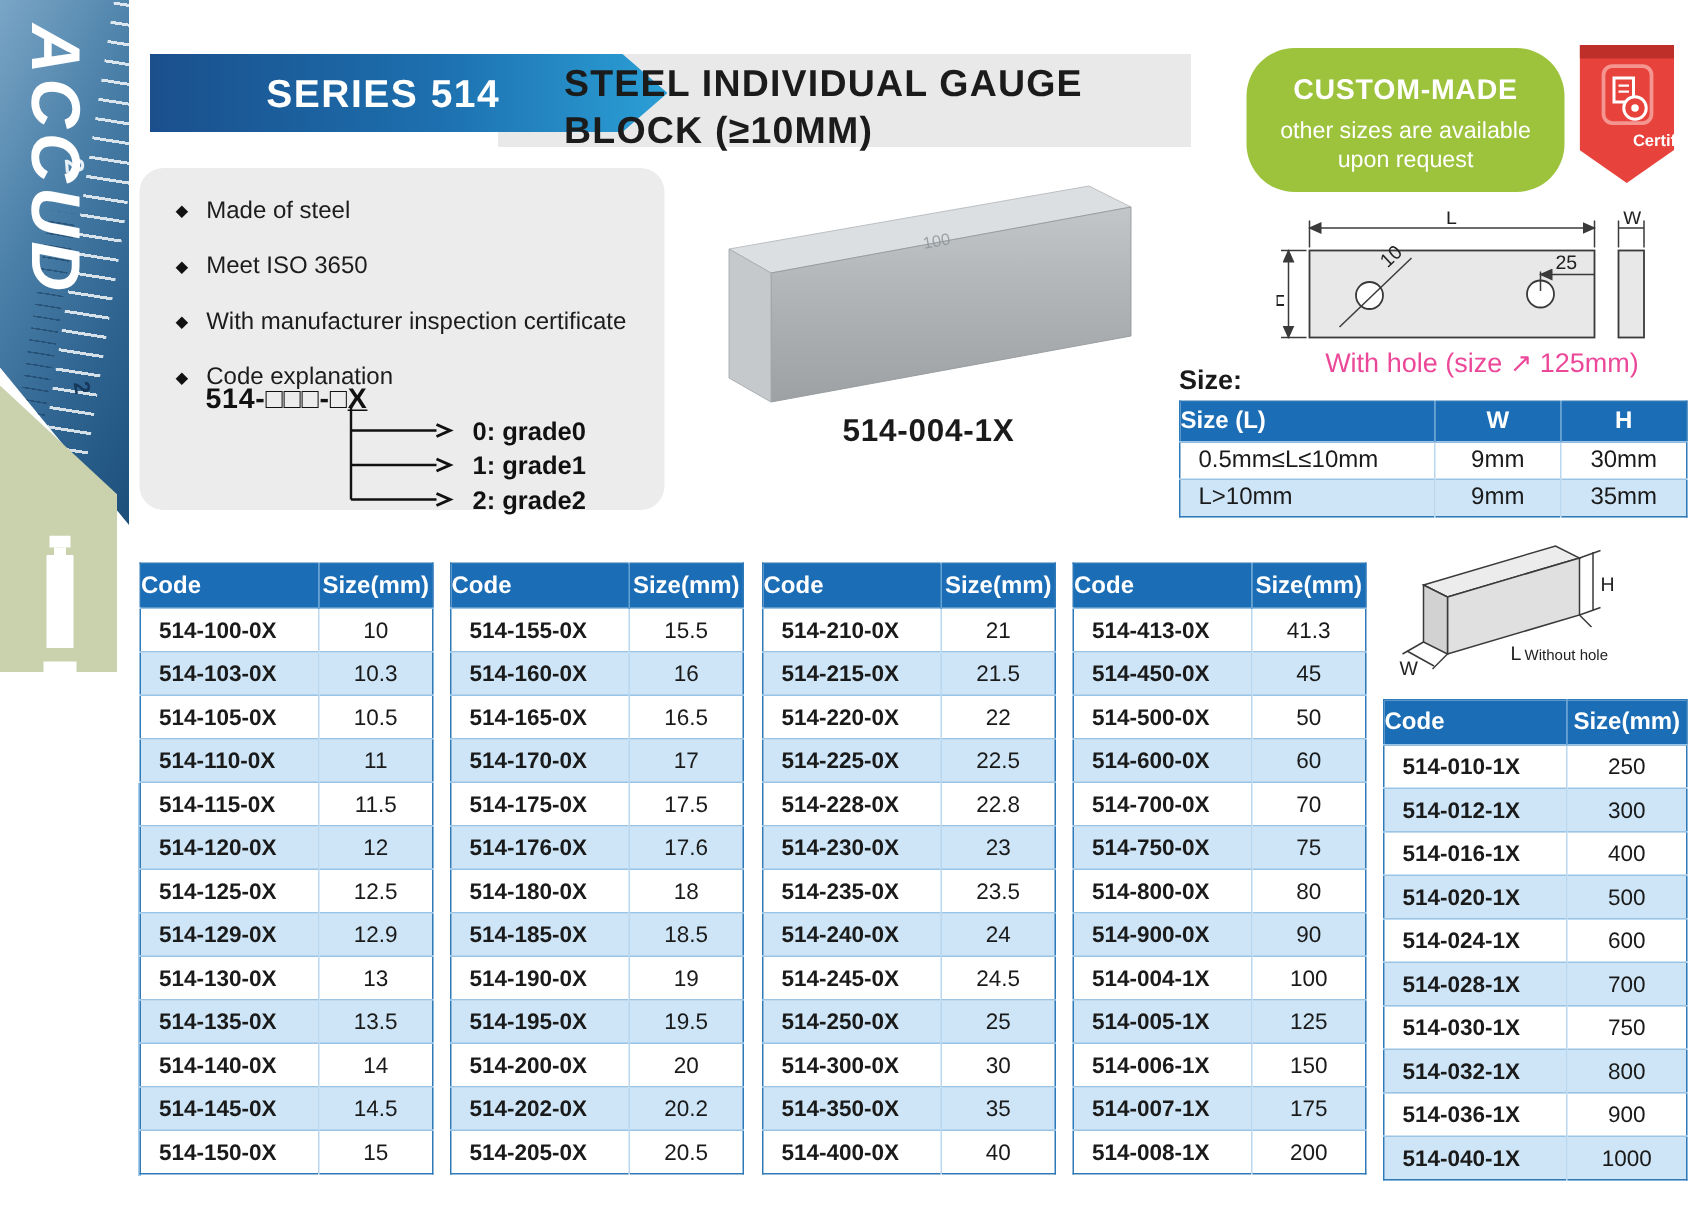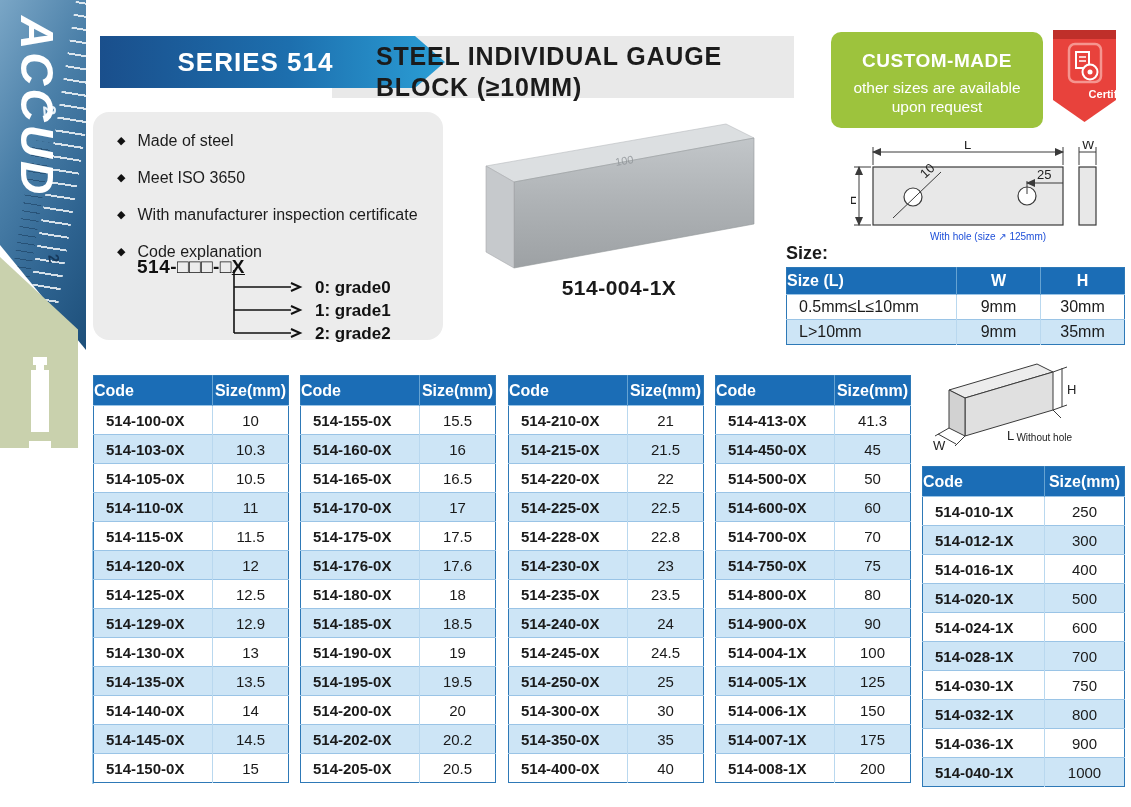--- a/index.html
+++ b/index.html
@@ -33,21 +33,21 @@
   .gray-strip{position:absolute;left:332px;top:36px;width:462px;height:62px;background:#e9e9e9;}
   .series-banner{position:absolute;left:100px;top:36px;width:345px;height:52px;z-index:2;
          background:linear-gradient(90deg,#1a4f8c 0%,#1d6fae 55%,#2b9fd6 100%);
          clip-path:polygon(0 0,calc(100% - 30px) 0,100% 50%,calc(100% - 30px) 100%,0 100%);
          display:flex;align-items:center;justify-content:center;padding-right:34px;box-sizing:border-box;}
   .series-banner span{color:#fff;font-size:26px;font-weight:bold;letter-spacing:1px;}
   .page-title{position:absolute;left:376px;top:41px;z-index:3;font-size:25px;font-weight:bold;
          color:#1b1b1b;line-height:1.22;letter-spacing:.8px;}
 
   .custom-badge{position:absolute;left:831px;top:32px;width:212px;height:96px;background:#9dc33d;
-         border-radius:10px;color:#fff;text-align:center;padding-top:18px;box-sizing:border-box;}
+         border-radius:32px;color:#fff;text-align:center;padding-top:18px;box-sizing:border-box;}
   .custom-badge .t1{font-size:19px;font-weight:bold;letter-spacing:.5px;}
   .custom-badge .t2{font-size:15.5px;line-height:1.25;margin-top:6px;}
 
   .cert{position:absolute;left:1053px;top:30px;width:63px;height:92px;background:#e8423c;
          clip-path:polygon(0 0,100% 0,100% 76%,50% 100%,0 76%);}
   .cert-band{position:absolute;left:0;top:0;width:100%;height:9px;background:#bf2f2a;}
   .cert svg{position:absolute;left:10px;top:12px;}
   .cert-label{position:absolute;top:58px;width:100%;text-align:center;color:#fff;
          font-size:11px;font-weight:bold;padding-left:31px;}
 
@@ -66,21 +66,21 @@
   .grade{font-size:17px;font-weight:bold;line-height:23px;color:#111;}
 
   
   .product-svg{position:absolute;left:458px;top:104px;}
   .product-caption{position:absolute;left:458px;top:276px;width:322px;text-align:center;
          font-size:21px;font-weight:bold;letter-spacing:.5px;}
 
   
   .draw-hole{position:absolute;left:851px;top:141px;}
   .draw-hole-caption{position:absolute;left:851px;top:231px;width:274px;text-align:center;
-         font-size:10px;color:#1d4ed8;}
+         font-size:18px;color:#ec4899;}
   .draw-nohole{position:absolute;left:925px;top:358px;}
   .draw-nohole-caption{position:absolute;left:972px;top:432px;width:100px;text-align:right;
          font-size:10px;color:#222;}
   .dim-label{font-size:13px;fill:#222;font-family:"Liberation Sans",sans-serif;}
 
   
   .size-label{position:absolute;left:786px;top:243px;font-size:18px;font-weight:bold;}
 
   
   table.data-table{border-collapse:collapse;position:absolute;background:#fff;

